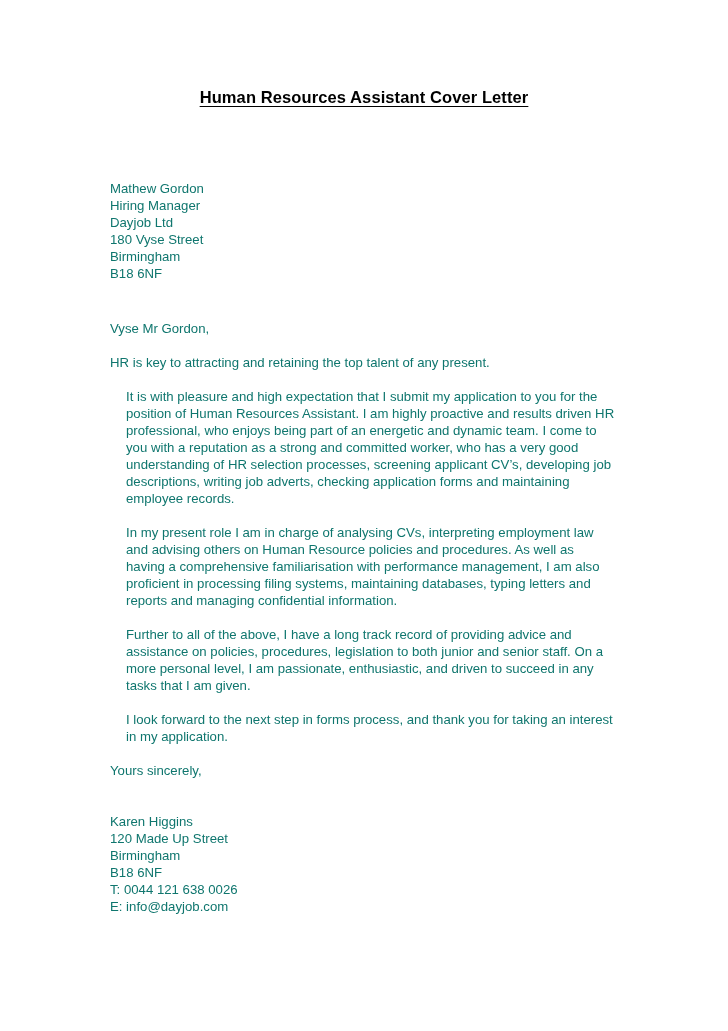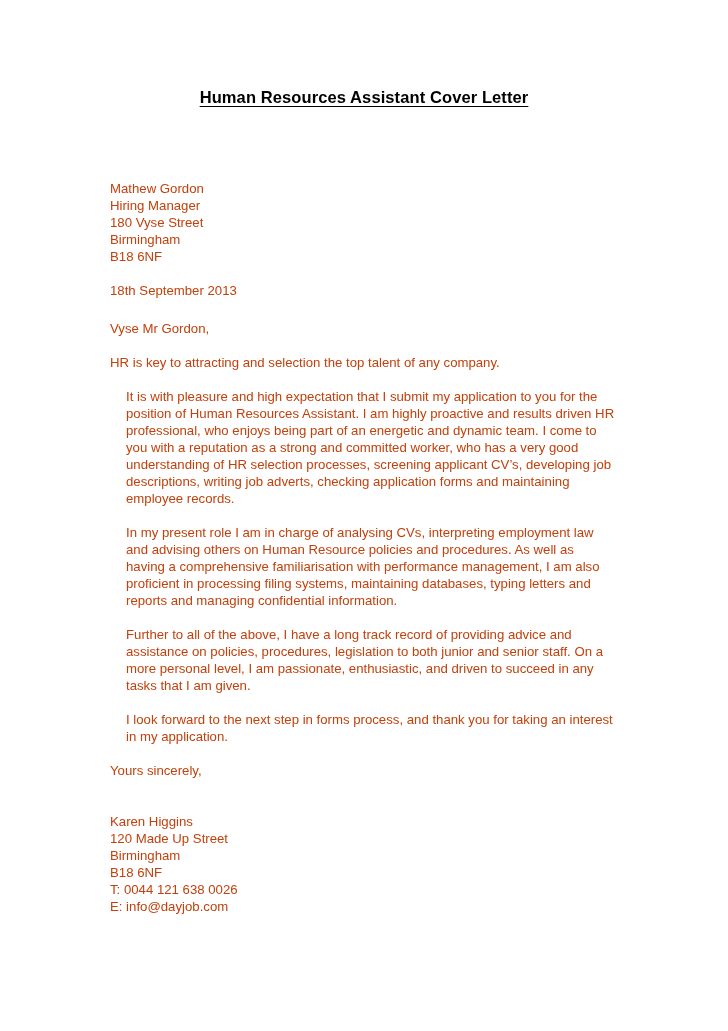--- a/index.html
+++ b/index.html
@@ -41,21 +41,21 @@
   }
 
   
   .letter {
     position: absolute;
     left: 110px;
     top: 180px;
     width: 506px;
     font-size: 13.2px;
     line-height: 17px;
-    color: #c2410c;
+    color: #0f766e;
   }
 
   .block {
     margin: 0;
   }
   .block .line {
     display: block;
     white-space: pre;
   }
 
@@ -78,41 +78,39 @@
 
   <div class="doc-title">
     <span>Human Resources Assistant Cover Letter</span>
   </div>
 
   <div class="letter">
 
     <div class="block">
       <span class="line">Mathew Gordon</span>
       <span class="line">Hiring Manager</span>
+      <span class="line">Dayjob Ltd</span>
       <span class="line">180 Vyse Street</span>
       <span class="line">Birmingham</span>
       <span class="line">B18 6NF</span>
     </div>
 
     <div class="gap-sm"></div>
 
-    <div class="block">
-      <span class="line">18th September 2013</span>
-    </div>
 
     <div class="gap-md"></div>
 
     <div class="block">
       <span class="line">Vyse Mr Gordon,</span>
     </div>
 
     <div class="gap-sm"></div>
 
     <div class="block">
-      <span class="line">HR is key to attracting and selection the top talent of any company.</span>
+      <span class="line">HR is key to attracting and retaining the top talent of any present.</span>
     </div>
 
     <div class="gap-sm"></div>
 
     <p class="para">It is with pleasure and high expectation that I submit my application to you for the position of Human Resources Assistant. I am highly proactive and results driven HR professional, who enjoys being part of an energetic and dynamic team. I come to you with a reputation as a strong and committed worker, who has a very good understanding of HR selection processes, screening applicant CV’s, developing job descriptions, writing job adverts, checking application forms and maintaining employee records.</p>
     <p class="para">In my present role I am in charge of analysing CVs, interpreting employment law and advising others on Human Resource policies and procedures. As well as having a comprehensive familiarisation with performance management, I am also proficient in processing filing systems, maintaining databases, typing letters and reports and managing confidential information.</p>
     <p class="para">Further to all of the above, I have a long track record of providing advice and assistance on policies, procedures, legislation to both junior and senior staff. On a more personal level, I am passionate, enthusiastic, and driven to succeed in any tasks that I am given.</p>
     <p class="para">I look forward to the next step in forms process, and thank you for taking an interest in my application.</p>
 
     <div class="block">

